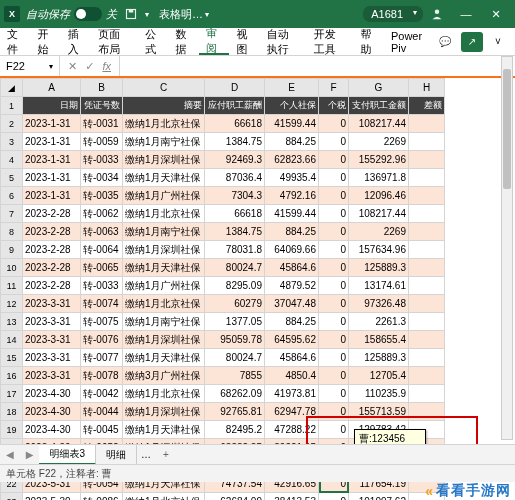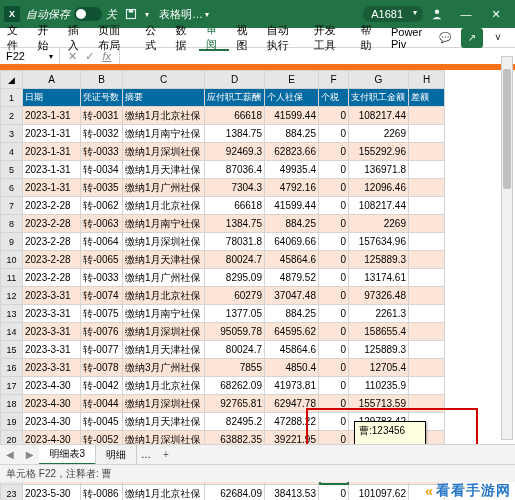--- a/index.html
+++ b/index.html
@@ -11,44 +11,44 @@
 .toggle { width: 28px; height: 14px; background: #0f5132; border-radius: 7px; position: relative; }
 .toggle::after { content: ""; position: absolute; width: 10px; height: 10px; background: #fff; border-radius: 50%; top: 2px; left: 2px; }
 .title-icons { display: flex; gap: 8px; margin-left: 8px; align-items: center; }
 .ti { width: 12px; height: 12px; opacity: 0.9; }
 .filename { margin-left: 10px; }
 .namebox-top { margin-left: auto; background: #1a5c38; padding: 2px 20px 2px 8px; border-radius: 7px; color: #fff; font-size: 11px; position: relative; }
 .namebox-top::after { content: "▾"; position: absolute; right: 6px; font-size: 8px; }
 .win-controls { display: flex; margin-left: 8px; }
 .wc { width: 30px; height: 28px; display: flex; align-items: center; justify-content: center; font-size: 11px; }
 
-.ribbon-tabs { height: 20px; background: #fff; display: flex; align-items: center; font-size: 11px; border-bottom: 1px solid #d4d4d4; }
+.ribbon-tabs { height: 28px; background: #fff; display: flex; align-items: center; font-size: 11px; border-bottom: 1px solid #d4d4d4; }
 .tab { padding: 0 7px; height: 26px; display: flex; align-items: center; cursor: pointer; }
 .tab.active { border-bottom: 2px solid #217346; color: #217346; }
 .ribbon-right { margin-left: auto; display: flex; gap: 4px; padding-right: 6px; }
 .ribbon-btn { width: 22px; height: 20px; border-radius: 3px; display: flex; align-items: center; justify-content: center; font-size: 10px; }
 .ribbon-btn.green { background: #217346; color: #fff; }
 
-.formula-bar { height: 22px; background: #fff; display: flex; align-items: flex-start; border-bottom: 6px solid #f97316; font-size: 11px; }
+.formula-bar { height: 22px; background: #fff; display: flex; align-items: flex-start; border-bottom: 2px solid #f97316; font-size: 11px; }
 .name-box { width: 60px; padding: 0 6px; border-right: 1px solid #d4d4d4; height: 100%; display: flex; align-items: center; }
 .fb-btns { display: flex; gap: 8px; padding: 0 8px; color: #888; border-right: 1px solid #d4d4d4; height: 100%; align-items: center; }
 .fx { font-style: italic; text-decoration: underline; }
 
 .grid-container { position: relative; background: #fff; }
 table { border-collapse: collapse; font-size: 10px; table-layout: fixed; }
 th, td { border: 1px solid #d4d4d4; height: 16px; padding: 0 2px; overflow: hidden; white-space: nowrap; }
 th { background: #e6e6e6; font-weight: normal; text-align: center; height: 18px; }
 th.row-h { width: 22px; text-align: center; font-size: 9px; }
 td { text-align: right; }
 td.txt { text-align: left; }
 .col-A { width: 58px; } .col-B { width: 42px; } .col-C { width: 82px; }
 .col-D { width: 60px; } .col-E { width: 54px; } .col-F { width: 30px; }
 .col-G { width: 60px; } .col-H { width: 36px; }
 
-tr.hdr td { background: #0369a1; color: #fff; text-align: left; font-size: 9px; }
+tr.hdr td { background: #404040; color: #fff; text-align: right; font-size: 9px; }
 tr.alt td { background: #fce4d6; }
 td.selected { outline: 2px solid #217346; outline-offset: -2px; }
 
 .highlight-box { position: absolute; border: 2px solid #d00000; pointer-events: none; }
 
 .comment { position: absolute; background: #ffffe1; border: 1px solid #000; font-size: 10px; padding: 2px 4px; box-shadow: 1px 1px 2px rgba(0,0,0,0.3); }
 
 .vscroll { position: absolute; right: 2px; top: 56px; width: 12px; bottom: 60px; background: #f0f0f0; border: 1px solid #ccc; }
 .vscroll .thumb { position: absolute; left: 1px; right: 1px; top: 12px; height: 120px; background: #c1c1c1; border-radius: 2px; }
 
@@ -160,21 +160,21 @@
   <td class="txt">缴纳1月北京社保</td>
   <td>66618</td>
   <td>41599.44</td>
   <td class="">0</td>
   <td>108217.44</td>
   <td></td>
         </tr>
         <tr>
           <th class="row-h">3</th>
   <td class="txt">2023-1-31</td>
-  <td class="txt">转-0032</td>
+  <td class="txt">转-0059</td>
   <td class="txt">缴纳1月南宁社保</td>
   <td>1384.75</td>
   <td>884.25</td>
   <td class="">0</td>
   <td>2269</td>
   <td></td>
         </tr>
         <tr class="alt">
           <th class="row-h">4</th>
   <td class="txt">2023-1-31</td>

